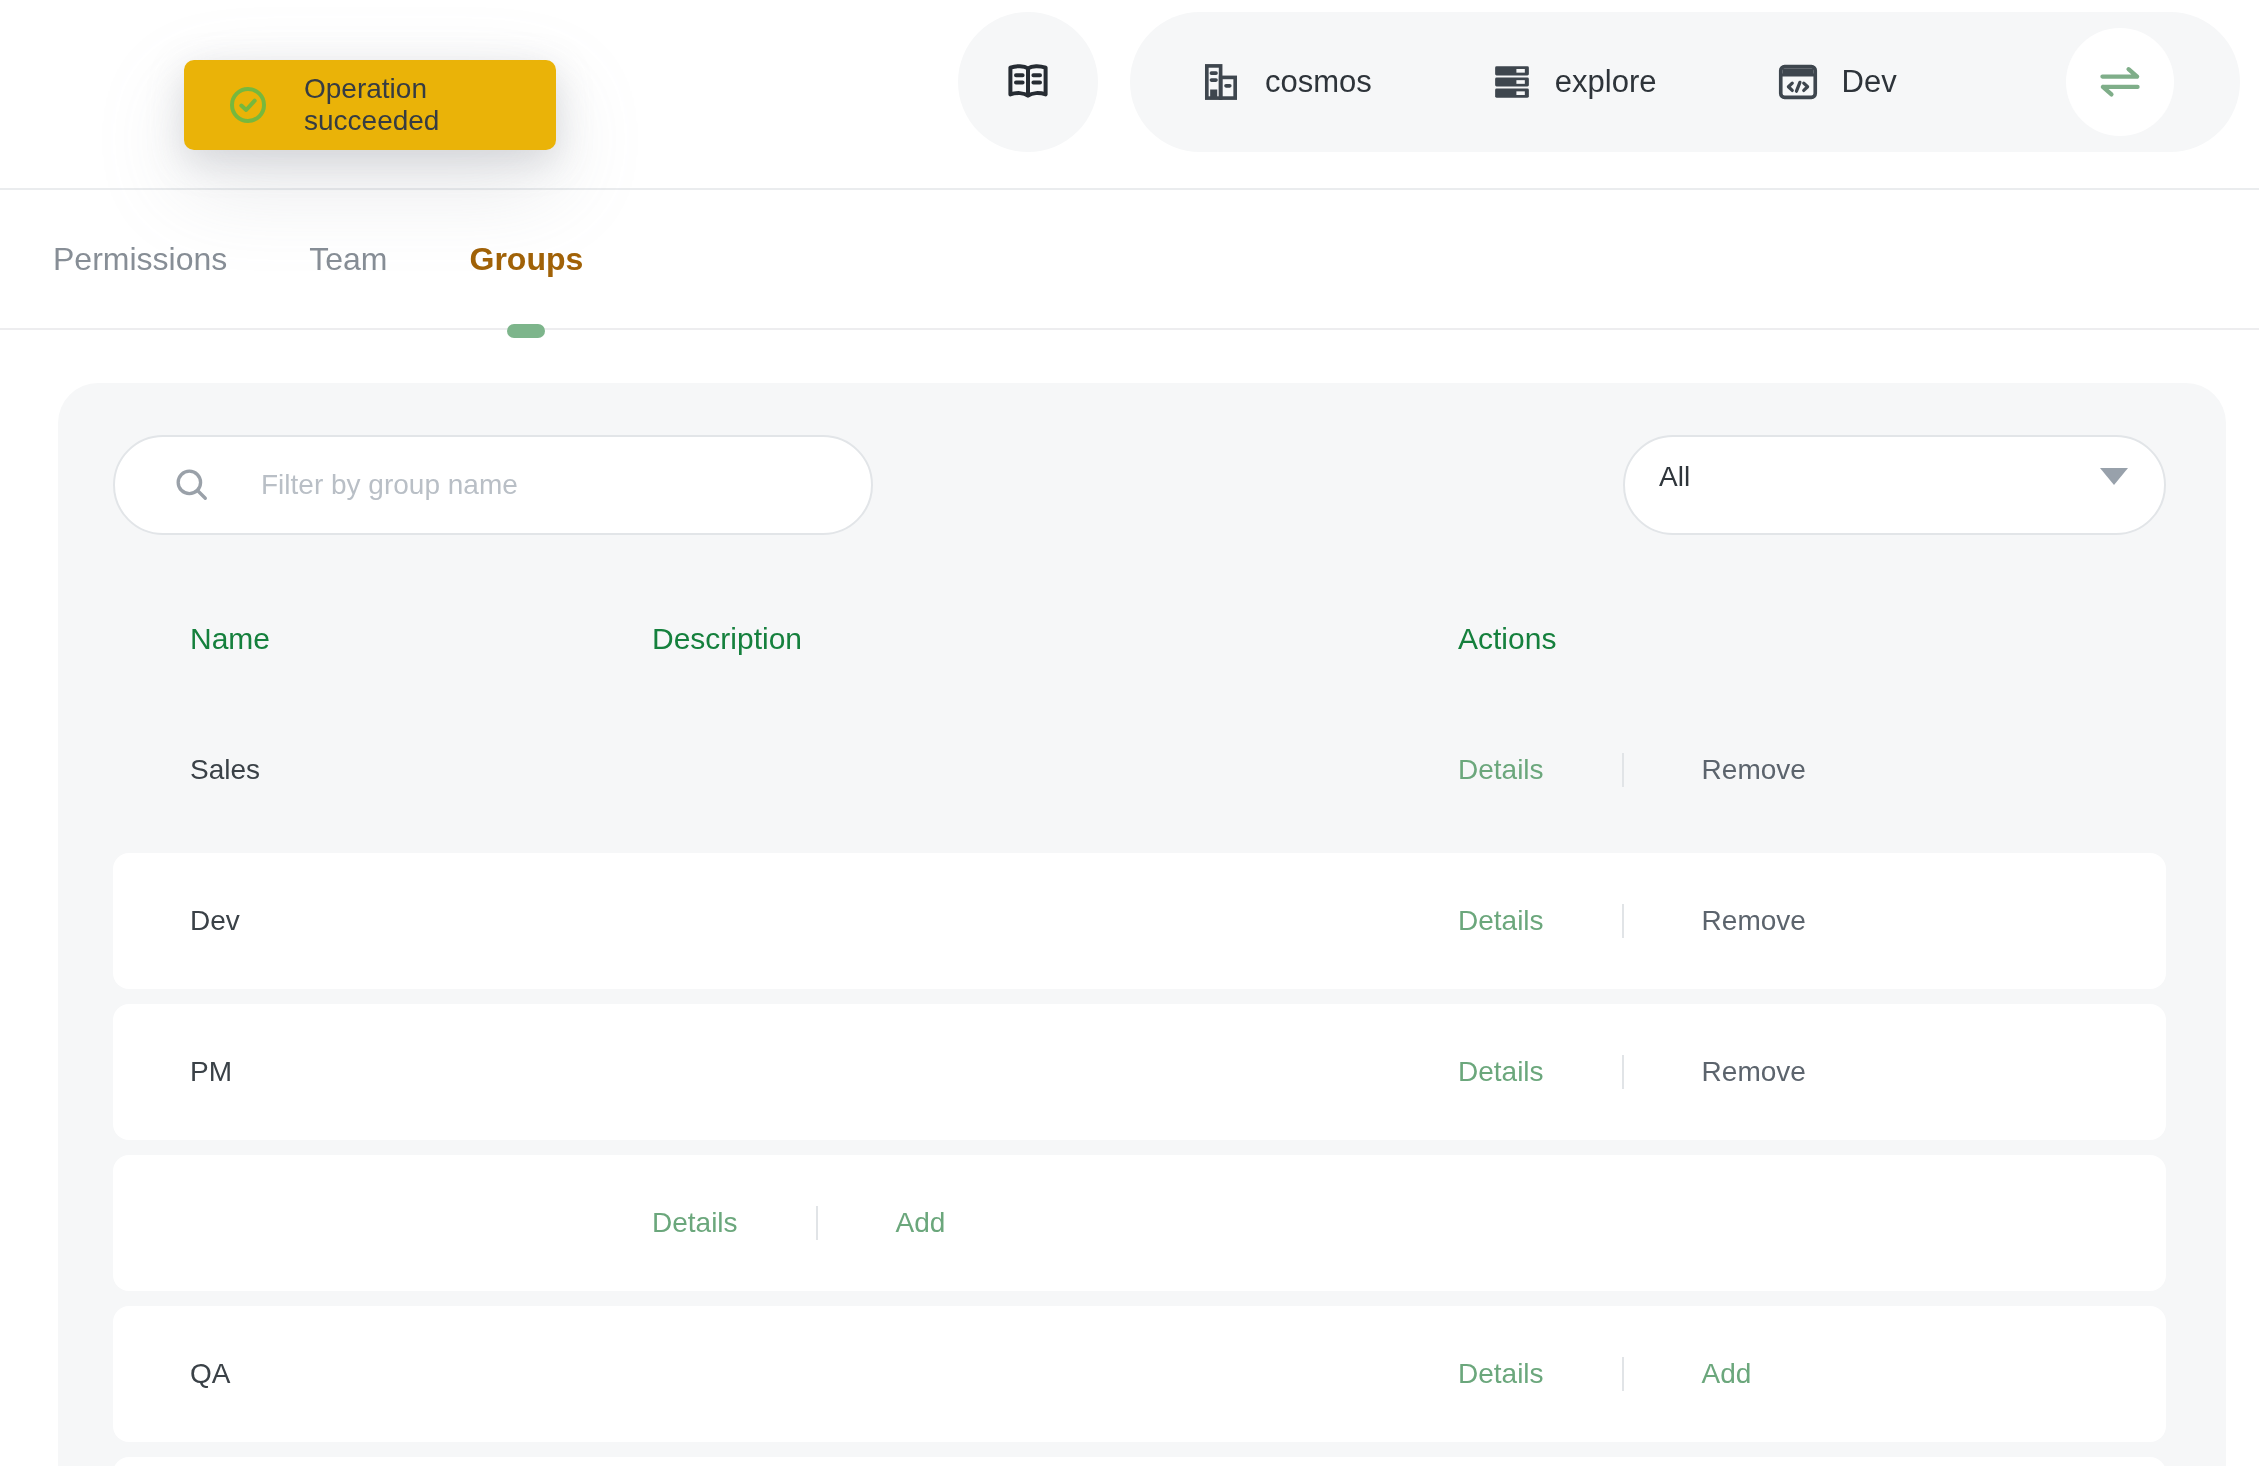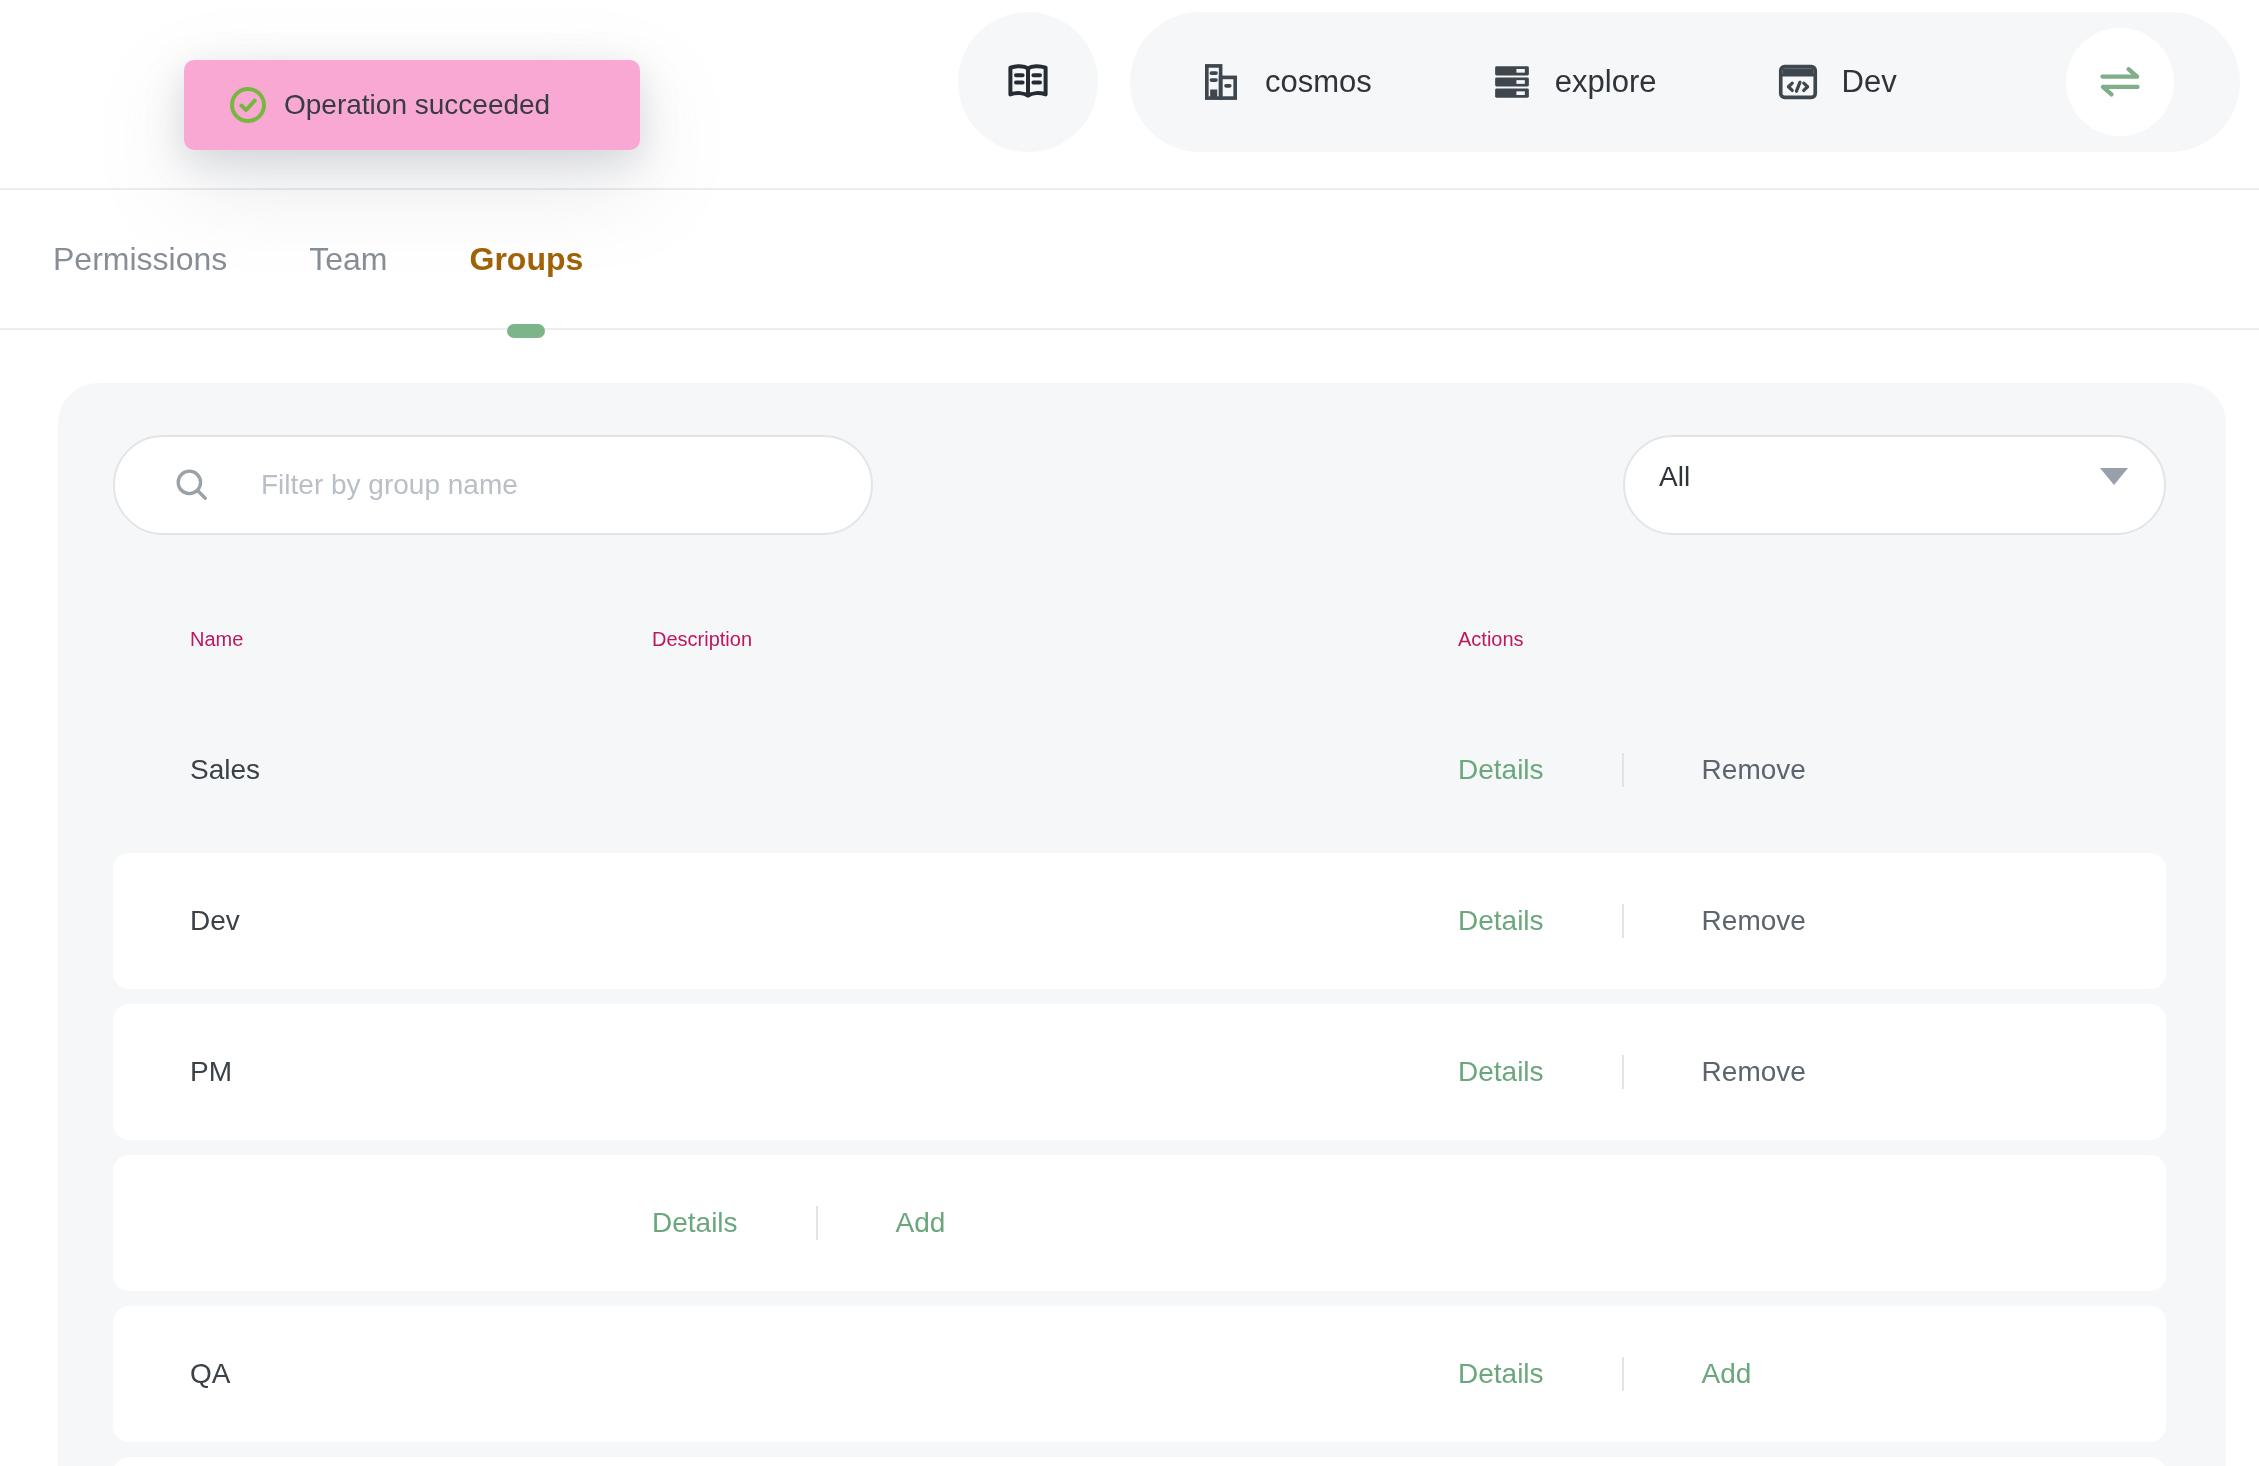--- a/index.html
+++ b/index.html
@@ -9,23 +9,23 @@
     overflow:hidden;
     background:#ffffff;
     font-family:"Liberation Sans", sans-serif;
     color:#3a4147;
   }
   svg { display:block; }
 
   
   .toast {
     position:absolute; left:184px; top:60px;
-    width:456px; height:90px;
-    background:#f9a8d4; border-radius:10px;
-    display:flex; align-items:center; gap:16px;
+    width:372px; height:90px;
+    background:#eab308; border-radius:10px;
+    display:flex; align-items:center; gap:36px;
     padding-left:44px;
     box-shadow:0 10px 36px rgba(135,141,152,.28), 0 34px 90px rgba(135,141,152,.20);
     z-index:30;
   }
   .toast-text { font-size:28px; color:#363c43; }
 
   
   .header-divider {
     position:absolute; left:0; top:188px; width:2259px; height:2px;
     background:#eaecee;
@@ -113,21 +113,21 @@
     border-right:14px solid transparent;
     border-top:17px solid #98a1ab;
   }
 
   
   .thead {
     margin-top:86px; height:36px;
     display:grid; grid-template-columns:462px 806px 1fr;
     align-items:center;
     padding-left:77px;
-    font-size:20px; color:#be185d;
+    font-size:30px; color:#15803d;
   }
   .rows { margin-top:45px; }
   .trow {
     height:136px; border-radius:16px;
     background:#ffffff;
     display:grid; grid-template-columns:462px 806px 1fr;
     align-items:center;
     padding-left:77px;
     margin-bottom:15px;
   }

